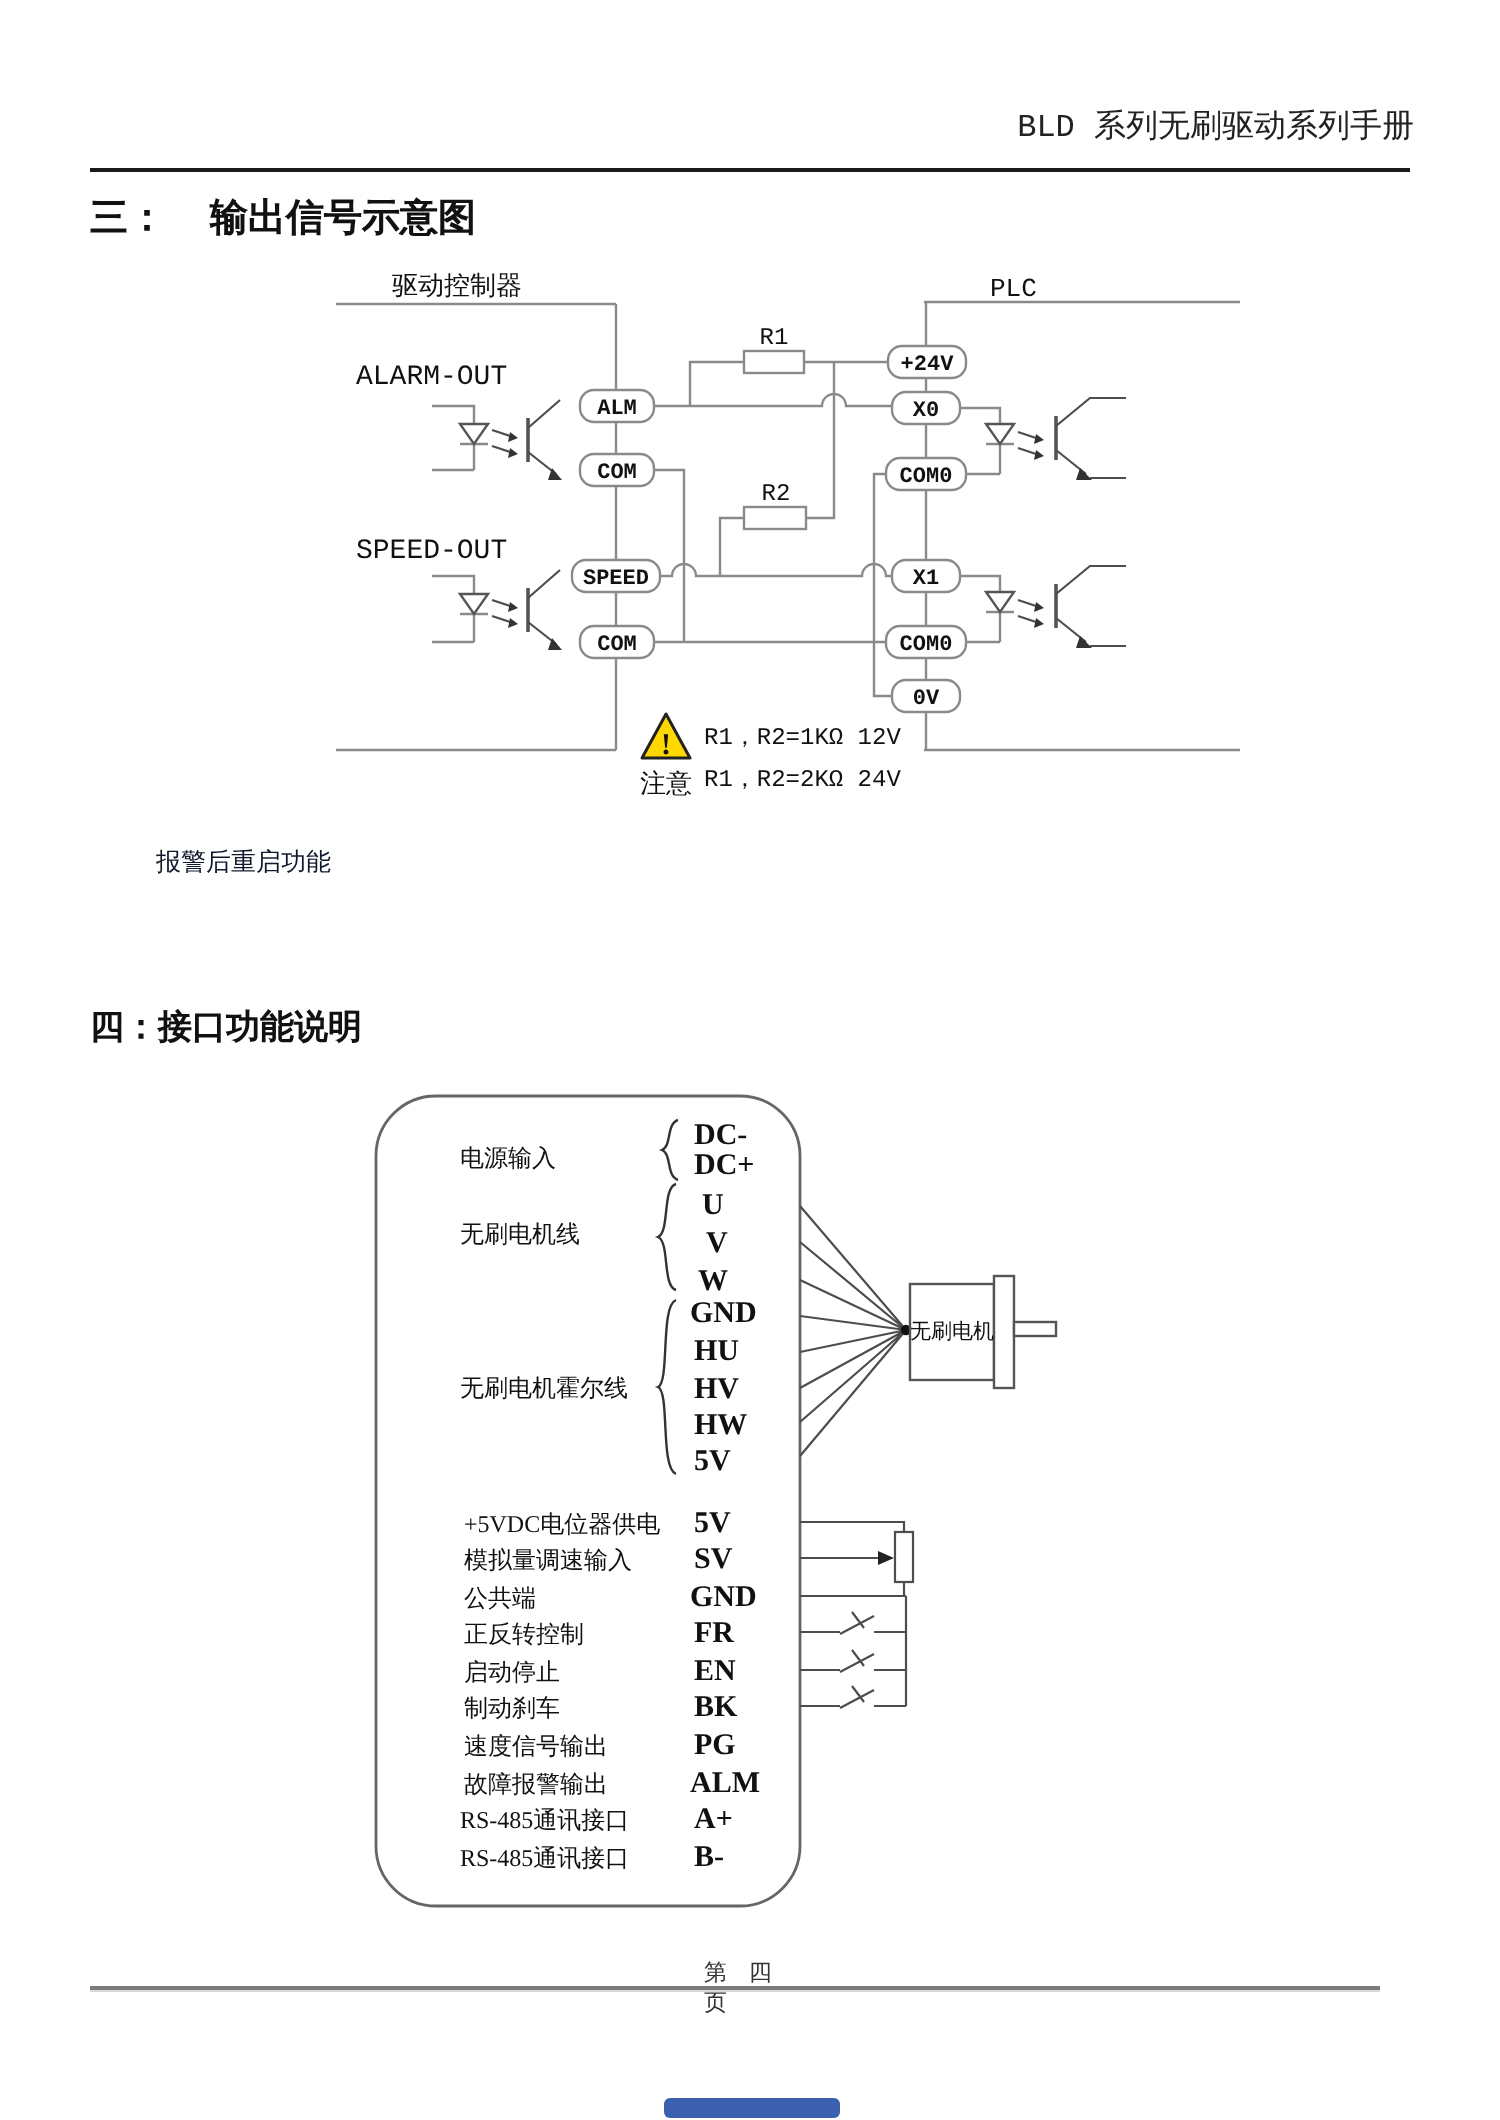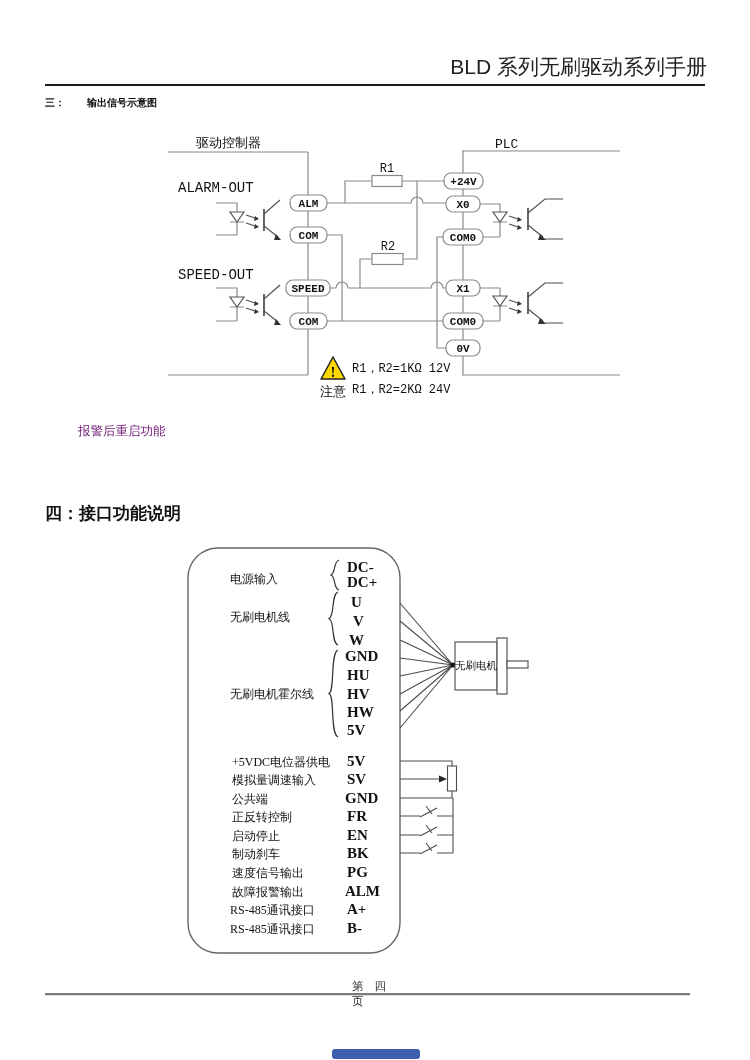--- a/index.html
+++ b/index.html
@@ -1,25 +1,25 @@
 <!DOCTYPE html>
 <html><head>
 <meta charset="utf-8">
 <style>
   html,body{margin:0;padding:0;background:#fff;}
   #page{position:relative;width:750px;height:1060px;background:#fff;overflow:hidden;
         font-family:"Liberation Serif","DejaVu Serif",serif;color:#111;}
   .abs{position:absolute;}
-  #header-title{top:53px;right:43px;font-family:Liberation Sans, sans-serif;
-                font-size:21px;color:#222;}
+  #header-title{top:53px;right:43px;font-family:Liberation Mono, monospace;
+                font-size:16px;color:#222;}
   #header-rule{top:84px;left:45px;width:660px;border-top:2px solid #1a1a1a;height:0;}
   #sec3-heading{top:96px;left:45px;font-family:"Liberation Sans","DejaVu Sans",sans-serif;
-                font-weight:bold;font-size:10px;}
+                font-weight:bold;font-size:19px;}
   #sec3-heading .gap{display:inline-block;width:22px;}
-  #alarm-note{top:421px;left:78px;font-size:12.5px;line-height:21px;color:#701a75;}
+  #alarm-note{top:421px;left:78px;font-size:12.5px;line-height:21px;color:#0f172a;}
   #sec4-heading{top:502px;left:45px;font-weight:bold;font-size:17px;}
   #footer-text{top:979px;left:352px;width:60px;font-size:11.5px;
                letter-spacing:4px;color:#333;}
   #footer-rule{top:993px;left:45px;width:645px;height:2px;background:#7b7b7b;
                border-bottom:1px solid #d9d9d9;}
   #bottom-blue-bar{top:1049px;left:332px;width:88px;height:10px;background:#3c5fae;border-radius:3px;}
   svg{position:absolute;left:0;}
   #svg-circuit{top:128px;}
   #svg-interface{top:540px;}
   .wire{stroke:#8a8a8a;stroke-width:1.2;fill:none;}

